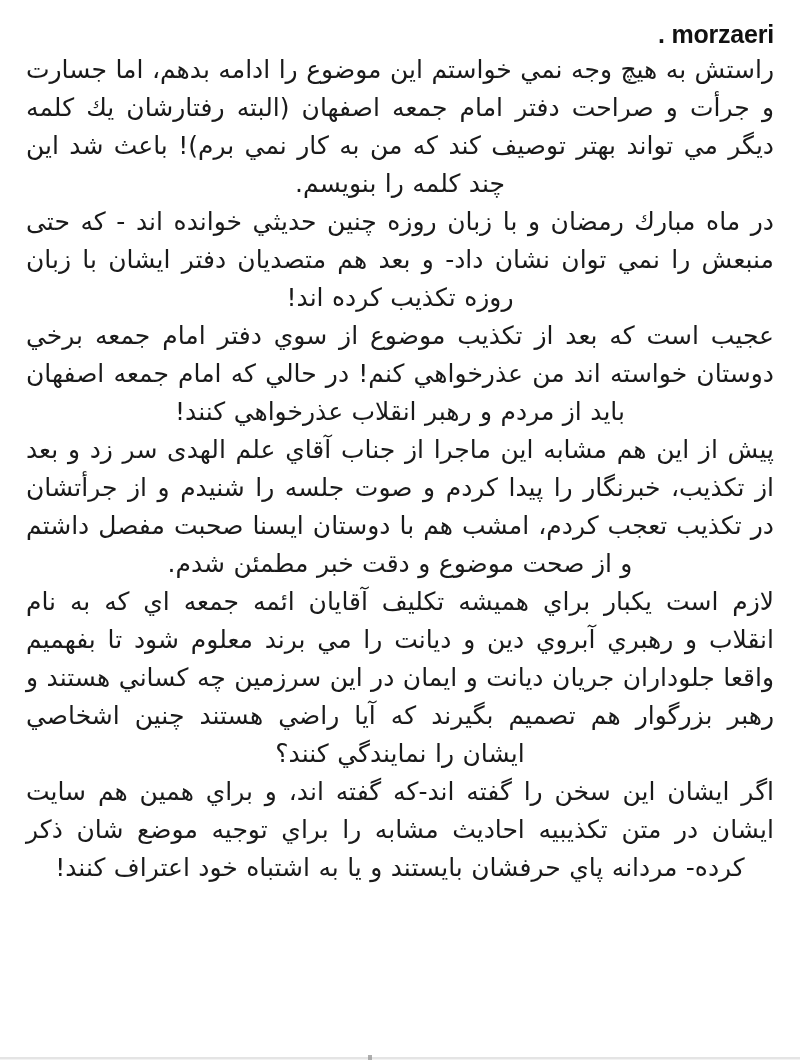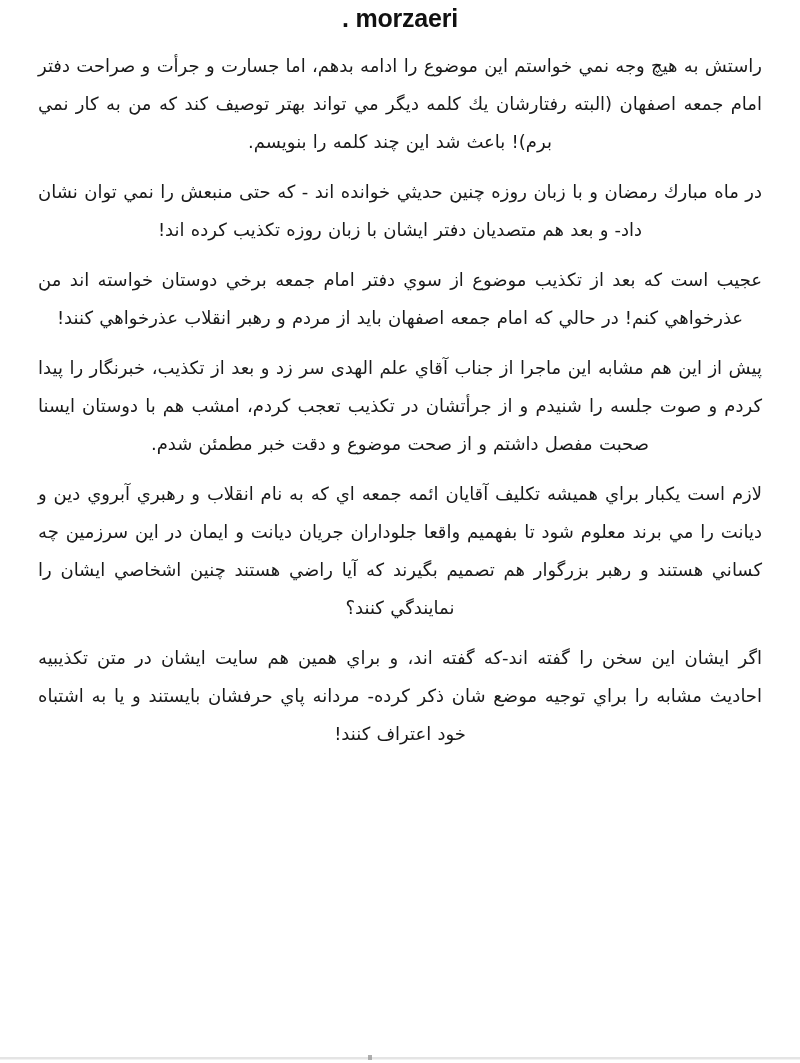--- a/index.html
+++ b/index.html
@@ -23,22 +23,22 @@
     box-sizing: border-box;
     background: #ffffff;
     display: flex;
     flex-direction: column;
   }
 
   
   .post-header {
     width: 100%;
     box-sizing: border-box;
-    padding: 4px 26px 2px 26px;
-    text-align: center;
+    padding: 20px 26px 2px 26px;
+    text-align: right;
     direction: ltr;
   }
   .username {
     display: inline-block;
     font-family: "Liberation Sans", "DejaVu Sans", sans-serif;
     font-size: 25px;
     font-weight: 600;
     letter-spacing: -0.2px;
     color: #111111;
     line-height: 1.15;
@@ -51,27 +51,27 @@
     width: 100%;
     box-sizing: border-box;
     padding: 0 26px 0 26px;
     direction: rtl;
     text-align: justify;
     text-align-last: center;
     flex: 1 1 auto;
   }
 
   .para {
-    margin: 12px;
+    margin: 0;
     padding: 0;
     direction: rtl;
     text-align: justify;
     text-align-last: center;
     font-family: "DejaVu Sans", "Liberation Sans", sans-serif;
-    font-size: 18px;
+    font-size: 25px;
     font-weight: 400;
     line-height: 38px;
     color: #1a1a1a;
     word-spacing: 0.5px;
     unicode-bidi: plaintext;
   }
 
   
   .bottom-bar {
     position: absolute;

